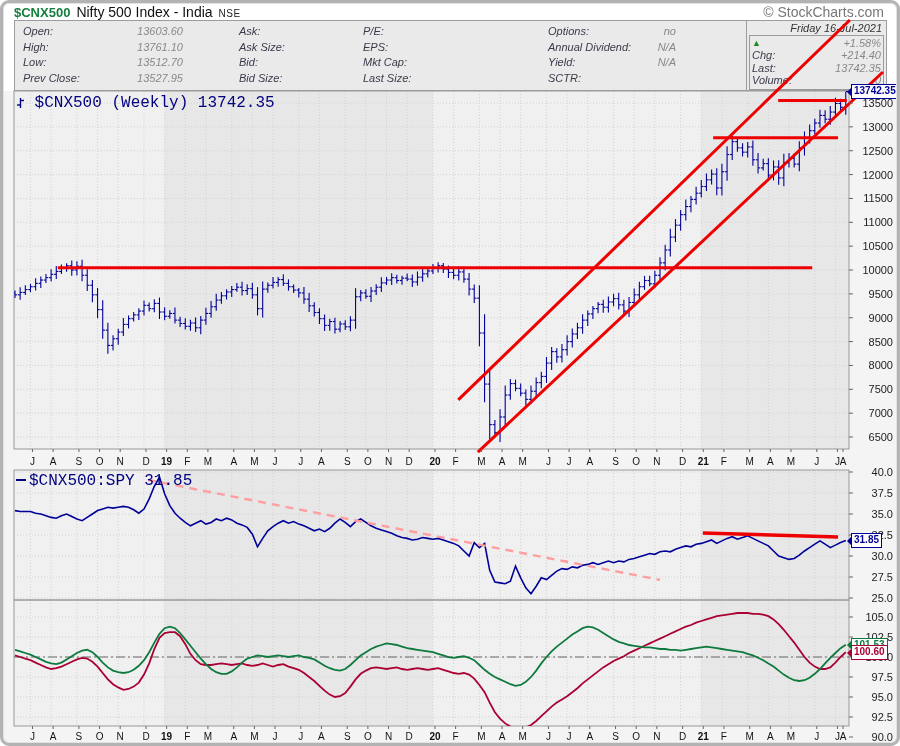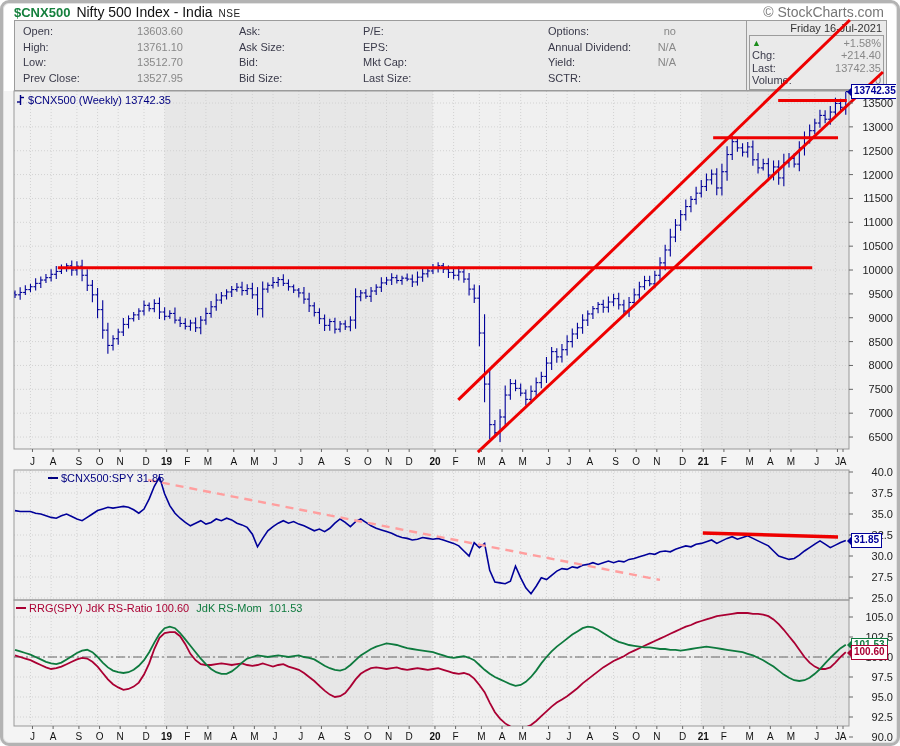--- a/index.html
+++ b/index.html
@@ -5,34 +5,34 @@
   html,body{margin:0;padding:0;background:#fff;font-family:"Liberation Sans",sans-serif;}
   #stage{position:relative;width:900px;height:746px;background:#ffffff;overflow:hidden;}
   #frame{position:absolute;inset:0;border:3px solid #b3b3b3;border-radius:9px;pointer-events:none;z-index:9;box-shadow:0 0 0 1px #e2e2e2 inset;}
   
   #titlebar{position:absolute;left:14px;top:3px;width:872px;height:16px;z-index:2;}
   .sym{font-size:13px;font-weight:bold;color:#15803d;}
   .nm{font-size:14px;color:#111;margin-left:6px;}
   .ex{font-size:10px;color:#222;margin-left:6px;letter-spacing:.5px;}
   .copy{position:absolute;right:2px;top:1px;font-size:14px;color:#777;}
   
-  #quote{position:absolute;left:14px;top:20px;width:871px;height:69px;background:#eaeaea;border:1px solid #9c9c9c;z-index:1;font-size:11px;}
+  #quote{position:absolute;left:14px;top:20px;width:871px;height:69px;background:#eaeaea;border:1px solid #9c9c9c;z-index:1;font-size:11px;font-style:italic;}
   .qcol{position:absolute;top:3px;}
   .qrow{display:flex;justify-content:space-between;line-height:15.5px;}
   .ql{color:#3a3a4a;}
   .qv{color:#888;text-align:right;}
   #qright{position:absolute;left:731px;top:0;width:138px;height:69px;border-left:1px solid #9c9c9c;}
   #qdate{font-size:11px;color:#333;text-align:right;padding:1px 3px 0 0;line-height:13px;}
   #qchgbox{border:1px solid #9c9c9c;margin:0 1px 0 2px;height:51px;padding:1px 2px;}
   #qchgbox .qrow{line-height:12.3px;font-size:11px;}
   .tri{color:#1a8c1a;font-size:9px;}
   
-  .legend{position:absolute;z-index:7;font-size:11px;white-space:nowrap;}
+  .legend{position:absolute;z-index:7;font-size:16px;white-space:nowrap;font-family:Liberation Mono, monospace;}
   #legend-main{left:16px;top:94px;color:#000080;}
-  #legend-ratio{left:16px;top:472px;color:#000080;padding-left:32px;}
+  #legend-ratio{left:16px;top:472px;color:#000080;}
   #legend-rrg{left:16px;top:602px;}
   .lg-red{color:#aa0033;}
   .lg-green{color:#0e7a3e;margin-left:4px;}
   .dash{display:inline-block;width:10px;height:2px;vertical-align:middle;margin-right:3px;margin-top:-2px;}
   .dash.navy{background:#000080;}
   .dash.red{background:#aa0033;}
   
   .vbox{position:absolute;left:851px;height:13px;line-height:12px;background:#fff;font-size:10px;font-weight:bold;padding:0 2px;z-index:8;white-space:nowrap;}
   .vbox::before{content:"";position:absolute;left:-5px;top:1.5px;width:0;height:0;border-top:5px solid transparent;border-bottom:5px solid transparent;}
   .vbox.navy{border:1px solid #000099;color:#000099;}
@@ -1039,26 +1039,20 @@
         <line x1="1" y1="8" x2="4.5" y2="8" stroke="#000080" stroke-width="1.4"></line>
         <line x1="4.5" y1="3.5" x2="8" y2="3.5" stroke="#000080" stroke-width="1.4"></line>
       </svg>
     <span>$CNX500 (Weekly)</span>
     <span>13742.35</span>
   </div>
   <div class="legend" id="legend-ratio">
     <span class="dash navy"></span><span>$CNX500:SPY</span>
     <span>31.85</span>
   </div>
-  <div class="legend" id="legend-rrg">
-    <span class="dash red"></span><span class="lg-red">RRG(SPY) JdK RS-Ratio</span>
-    <span class="lg-red">100.60</span>
-    <span class="lg-green">JdK RS-Mom</span>
-    <span class="lg-green">101.53</span>
-  </div>
 
   <div class="vbox navy" id="box-main" style="top: 84.4351px;">13742.35</div>
   <div class="vbox navy" id="box-ratio" style="top: 533.46px;">31.85</div>
   <div class="vbox green" id="box-mom" style="top: 637.76px;">101.53</div>
   <div class="vbox red" id="box-rsr" style="top: 645.2px;">100.60</div>
 
   <div id="frame"></div>
 </div>
 
 </body></html>

